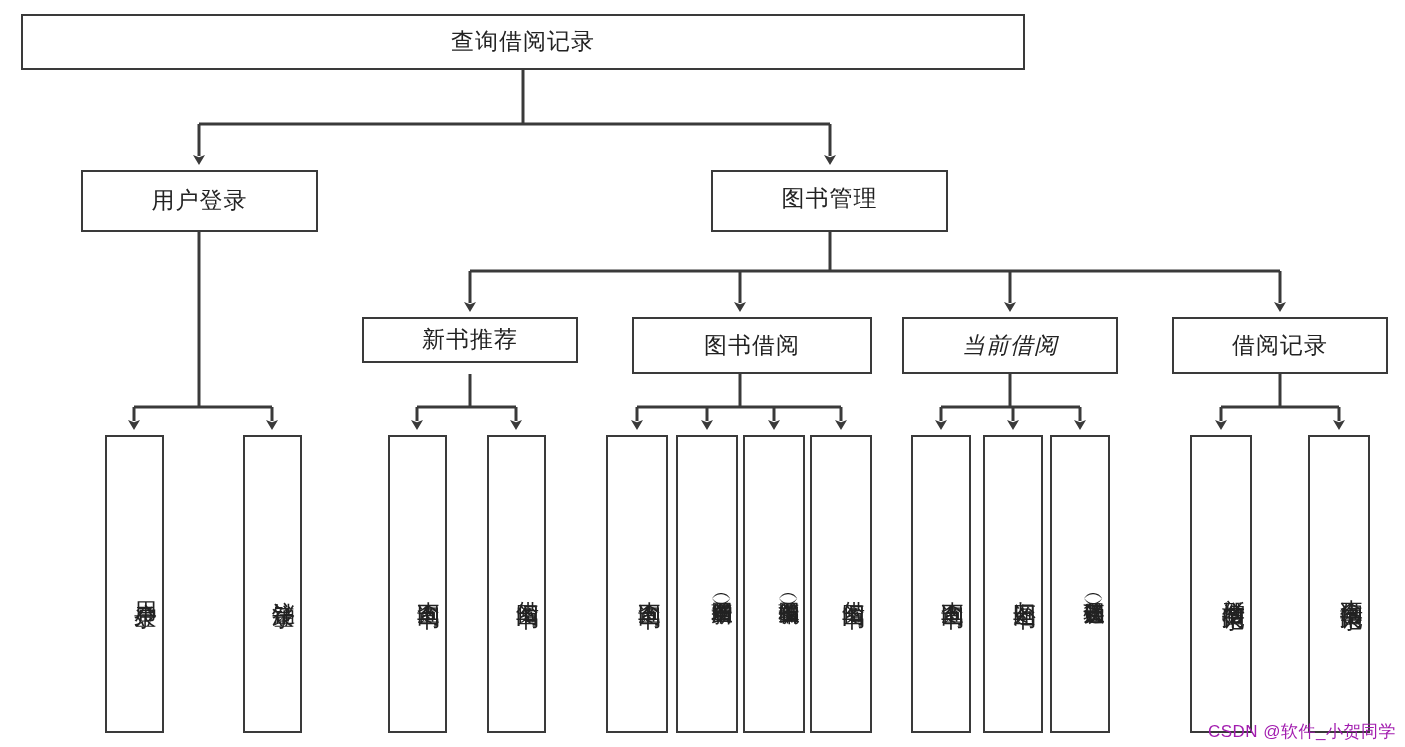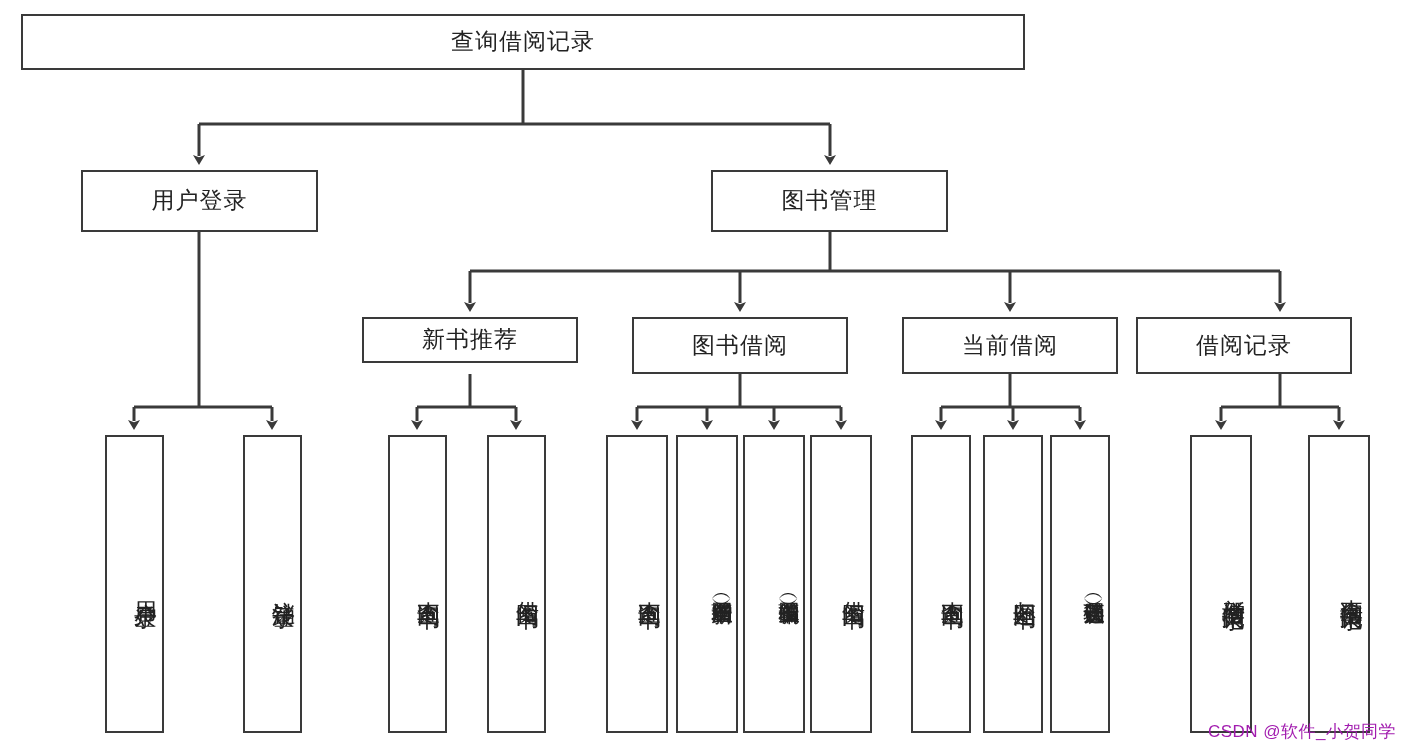--- a/index.html
+++ b/index.html
@@ -117,26 +117,26 @@
       <path d="M1280,374 L1280,407"></path>
       <path d="M1221,407 L1339,407"></path>
       <path d="M1221,407 L1221,421" marker-end="url(#arrow)"></path>
       <path d="M1339,407 L1339,421" marker-end="url(#arrow)"></path>
     </g>
   </svg>
 
   <div class="node h" id="node-root" style="left: 21px; top: 14px; width: 1004px; height: 56px;">查询借阅记录</div>
 
   <div class="node h" id="node-l2-0" style="left: 81px; top: 170px; width: 237px; height: 62px;">用户登录</div>
-  <div class="node h" id="node-l2-1" style="left: 711px; top: 170px; width: 237px; height: 62px;">图书管理</div>
+  <div class="node h" id="node-l2-1" style="left: 711px; top: 170px; width: 237px; height: 62px; font-family: Liberation Mono, monospace;">图书管理</div>
 
   <div class="node h" id="node-l3-0" style="left: 362px; top: 317px; width: 216px; height: 46px;">新书推荐</div>
-  <div class="node h" id="node-l3-1" style="left: 632px; top: 317px; width: 216px; height: 57px;">图书借阅</div>
-  <div class="node h" id="node-l3-2" style="left: 902px; top: 317px; width: 216px; height: 57px;">当前借阅</div>
-  <div class="node h" id="node-l3-3" style="left: 1136px; top: 317px; width: 216px; height: 57px;">借阅记录</div>
+  <div class="node h" id="node-l3-1" style="left: 632px; top: 317px; width: 240px; height: 57px;">图书借阅</div>
+  <div class="node h" id="node-l3-2" style="left: 902px; top: 317px; width: 216px; height: 57px; font-style: italic;">当前借阅</div>
+  <div class="node h" id="node-l3-3" style="left: 1172px; top: 317px; width: 216px; height: 57px;">借阅记录</div>
 
   <div class="node v" id="node-leaf-0" style="left: 105px; top: 435px; width: 59px; height: 298px;">用户登录</div>
   <div class="node v" id="node-leaf-1" style="left: 243px; top: 435px; width: 59px; height: 298px;">注销登录</div>
   <div class="node v" id="node-leaf-2" style="left: 388px; top: 435px; width: 59px; height: 298px;">查询图书</div>
   <div class="node v" id="node-leaf-3" style="left: 487px; top: 435px; width: 59px; height: 298px;">借阅图书</div>
   <div class="node v" id="node-leaf-4" style="left: 606px; top: 435px; width: 62px; height: 298px;">查询图书</div>
   <div class="node v tall" id="node-leaf-5" style="left: 676px; top: 435px; width: 62px; height: 298px; font-size: 21px; letter-spacing: 0px;">新增图书（管理员）</div>
   <div class="node v tall" id="node-leaf-6" style="left: 743px; top: 435px; width: 62px; height: 298px; font-size: 21px; letter-spacing: 0px;">编辑图书（管理员）</div>
   <div class="node v" id="node-leaf-7" style="left: 810px; top: 435px; width: 62px; height: 298px;">借阅图书</div>
   <div class="node v" id="node-leaf-8" style="left: 911px; top: 435px; width: 60px; height: 298px;">查询图书</div>

